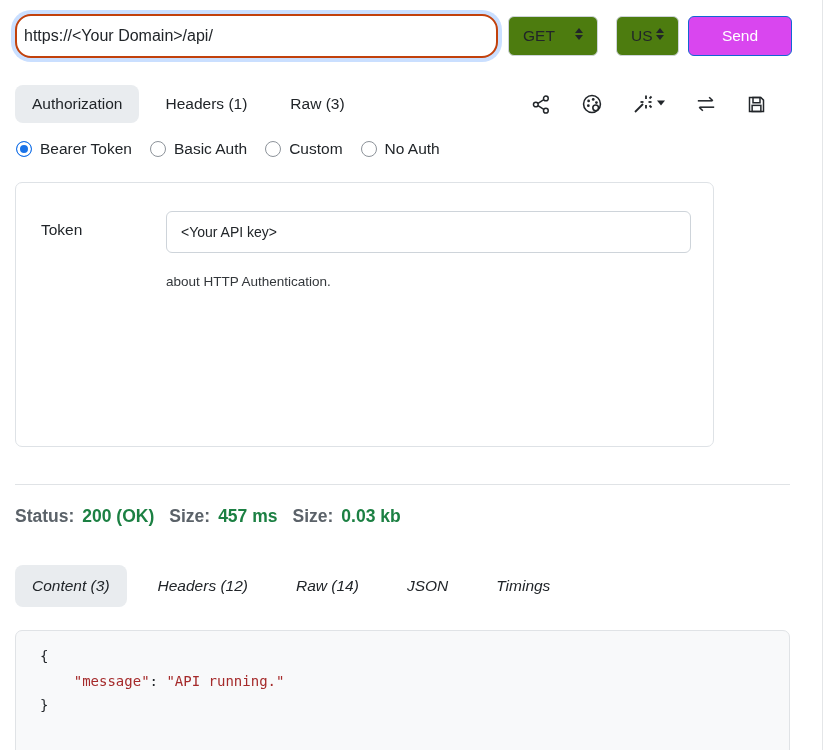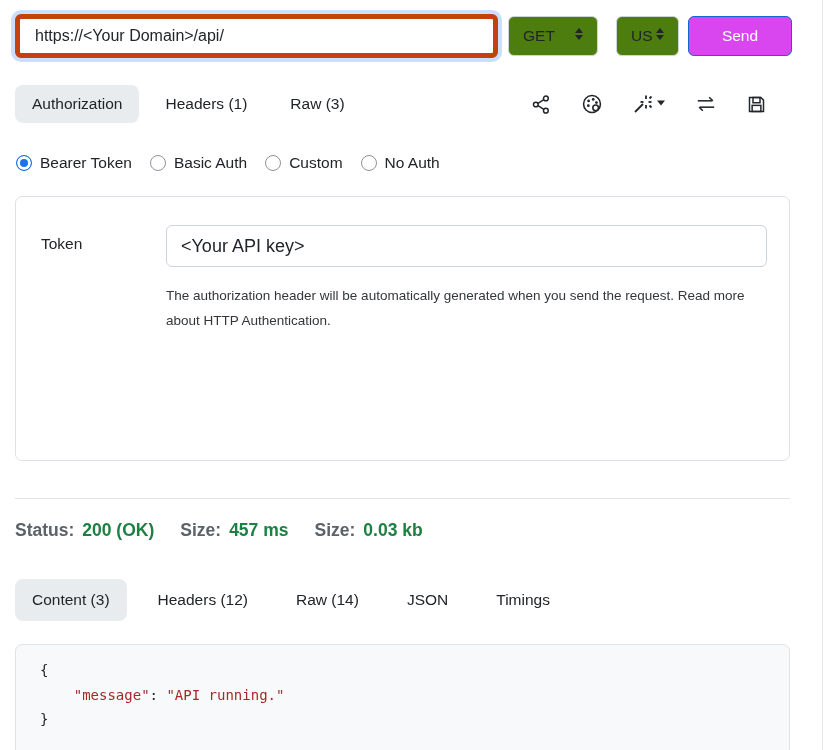--- a/index.html
+++ b/index.html
@@ -19,24 +19,24 @@
 
   
   .request-bar {
     display:flex; align-items:center;
     margin:14px 15px 0 15px;
     width:777px;
   }
   .url-input {
     flex:1;
     height:44px;
-    border:5px solid #c2410c;
-    border-radius:6px;
+    border:2px solid #c2410c;
+    border-radius:16px;
     box-shadow:0 0 0 4px rgba(13,110,253,0.22);
-    padding:0 15px;
+    padding:0 7px;
     font-size:16px;
     font-family:"Liberation Sans", sans-serif;
     color:#212529;
     outline:none;
     min-width:0;
   }
   .select-box {
     height:40px;
     border:1px solid #ced4da;
     border-radius:6px;
@@ -78,82 +78,83 @@
   }
   .tab.active { background:#e9ecef; }
 
   .toolbar { margin-left:auto; display:flex; align-items:center; gap:29px; padding-right:25px; }
   .icon-btn { display:flex; align-items:center; cursor:pointer; }
   .icon-btn svg { display:block; }
 
   
   .auth-options {
     display:flex; align-items:center; gap:18px;
-    margin:30px 16px 0 16px;
+    margin:16px 16px 0 16px;
   }
   .radio-option { display:flex; align-items:center; gap:8px; cursor:pointer; }
   .radio-circle {
     width:16px; height:16px; border-radius:50%;
     border:1px solid #8d939a; background:#fff; flex:none;
   }
   .radio-circle.checked {
     border:1px solid #1a73e8;
     background:#1a73e8;
     box-shadow:inset 0 0 0 3px #fff;
   }
 
   
   .token-panel {
     margin:24px 15px 0 15px;
-    width:775px; height:265px;
+    width:699px; height:265px;
     border:1px solid #dee2e6;
     border-radius:7px;
   }
   .token-row { display:flex; padding:28px 22px 0 25px; }
   .token-label { width:125px; padding-top:10px; font-size:15.5px; }
   .token-input {
     flex:1;
     height:42px;
     border:1px solid #ced4da;
     border-radius:6px;
     padding:0 14px;
-    font-size:18px;
+    font-size:14px;
     font-family:"Liberation Sans", sans-serif;
     color:#212529;
     outline:none;
     min-width:0;
   }
   .token-help {
     margin:16px 22px 0 150px;
     font-size:13.5px;
     line-height:25px;
     color:#33373b;
   }
 
   
   .section-divider {
     margin:37px 15px 0 15px;
     width:775px; height:1px;
     background:#e0e3e6;
   }
   .status-row {
-    display:flex; align-items:flex-end; gap:26px;
+    display:flex; align-items:flex-end; gap:15px;
     margin:21px 15px 0 15px;
     font-size:17.5px;
     font-weight:600;
   }
   .status-item { display:flex; gap:8px; }
   .status-lbl { color:#5b6269; }
   .status-val { color:#1c8043; }
 
   
   .response-tabs {
     display:flex; align-items:center;
     margin:37px 15px 0 15px;
     height:44px;
+    font-style:italic;
   }
   .response-tabs .tab { margin-right:14px; padding:12px 17px; }
 
   
   .code-block {
     margin:22px 15px 0 15px;
     width:775px; height:140px;
     background:#f8f9fa;
     border:1px solid #e0e3e6;
     border-radius:7px;
@@ -268,21 +269,20 @@
     <span>No Auth</span>
   </div>
 </div>
 
 <div class="token-panel">
   <div class="token-row">
     <div class="token-label">Token</div>
     <input class="token-input" type="text" value="&lt;Your API key&gt;" style="">
   </div>
   <div class="token-help">
-    <div>The authorization header will be automatically generated when you send the request. Read more</div>
     <div>about HTTP Authentication.</div>
   </div>
 </div>
 
 <div class="section-divider"></div>
 
 <div class="status-row">
   <div class="status-item">
     <span class="status-lbl">Status:</span>
     <span class="status-val">200 (OK)</span>

